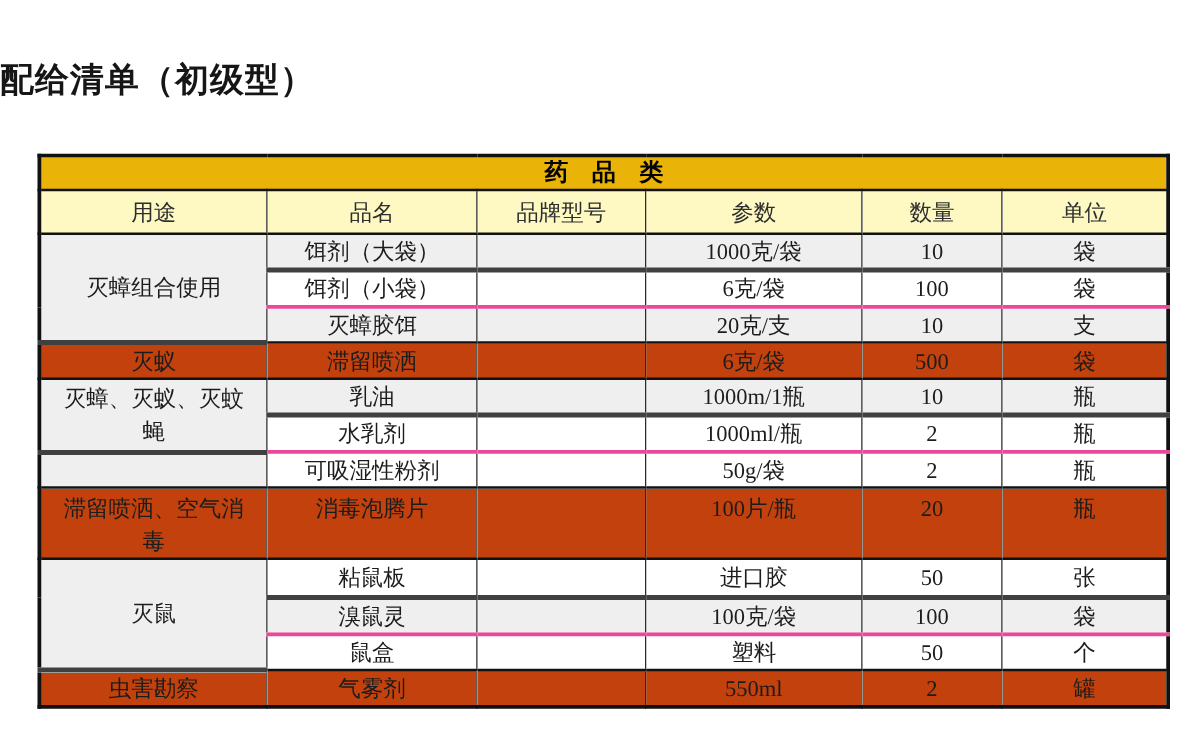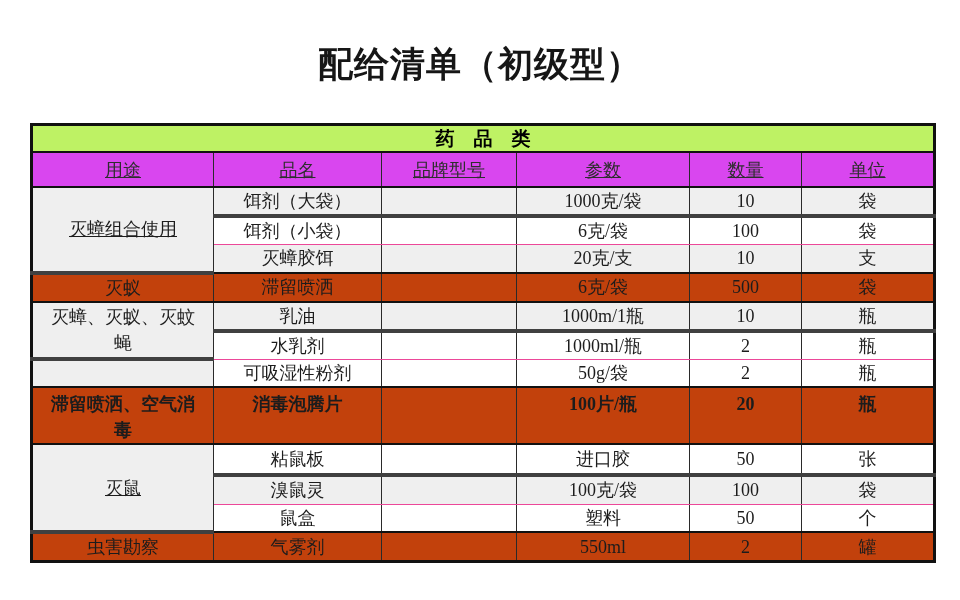--- a/index.html
+++ b/index.html
@@ -3,59 +3,59 @@
 <meta charset="utf-8">
 <style>
   html,body { margin:0; padding:0; }
   body {
     width:960px; height:600px; background:#ffffff; overflow:hidden;
     font-family:"Liberation Serif","DejaVu Serif",serif;
   }
   .page { position:relative; width:960px; height:600px; }
 
   .title {
-    margin:42px 0 0 0; text-align:center;
+    margin:42px 0 0 0; text-align:left;
     font-family:"Liberation Sans","DejaVu Sans",sans-serif;
-    font-weight:bold; font-size:35px; line-height:44px; color:#161616;
+    font-weight:bold; font-size:27px; line-height:44px; color:#161616;
     letter-spacing:1px;
   }
 
   table.supply {
     table-layout:fixed; width:903px; margin:37px 0 0 30px;
     border-collapse:collapse; border:3px solid #111;
   }
   td, th {
     border-left:1.5px solid #2a2a2a; border-right:1.5px solid #2a2a2a;
     border-top:0; border-bottom:1.5px solid #3a3a3a;
     padding:0 4px; text-align:center; vertical-align:middle;
     font-size:18px; font-weight:normal; color:#1c1c1c;
     overflow:hidden; line-height:26px;
   }
   tr.band > th {
-    background:#bef264; height:25px; font-weight:bold; font-size:19px;
+    background:#eab308; height:25px; font-weight:bold; font-size:19px;
     color:#000; border-bottom:2px solid #111; line-height:24px;
   }
-  tr.head > th { background:#d946ef; height:33px; color:#2e2e2e; border-bottom:2.5px solid #111;text-decoration:underline; }
+  tr.head > th { background:#fef9c3; height:33px; color:#2e2e2e; border-bottom:2.5px solid #111; }
 
   .bg-gray  { background:#c2410c; }
   .bg-light { background:#efefef; }
   .bg-white { background:#ffffff; }
 
   tr.h28 { height:28px; } tr.h29 { height:29px; }
   tr.h31 { height:31px; } tr.h55 { height:55px; }
 
-  tr.b1 > td { border-bottom:1px solid #ec4899; }
+  tr.b1 > td { border-bottom:3px solid #ec4899; }
   tr.b2 > td { border-bottom:4px solid #404040; }
   tr.b3 > td { border-bottom:2.5px solid #111; }
   td.bb1 { border-bottom:1px solid #4a4a4a; }
-  td.bb3 { border-bottom:2.5px solid #111;text-decoration:underline; }
+  td.bb3 { border-bottom:2.5px solid #111; }
 
   td.ta-left { text-align:center; padding:0 10px; }
   td.wrap    { padding:0 10px; }
-  tr.vtop > td { vertical-align:top; padding-top:3px;font-weight:bold; }
+  tr.vtop > td { vertical-align:top; padding-top:3px; }
 </style>
 </head>
 <body>
 
 <div class="page">
 
   <h1 class="title">配给清单（初级型）</h1>
 
   <table class="supply">
     <colgroup>

